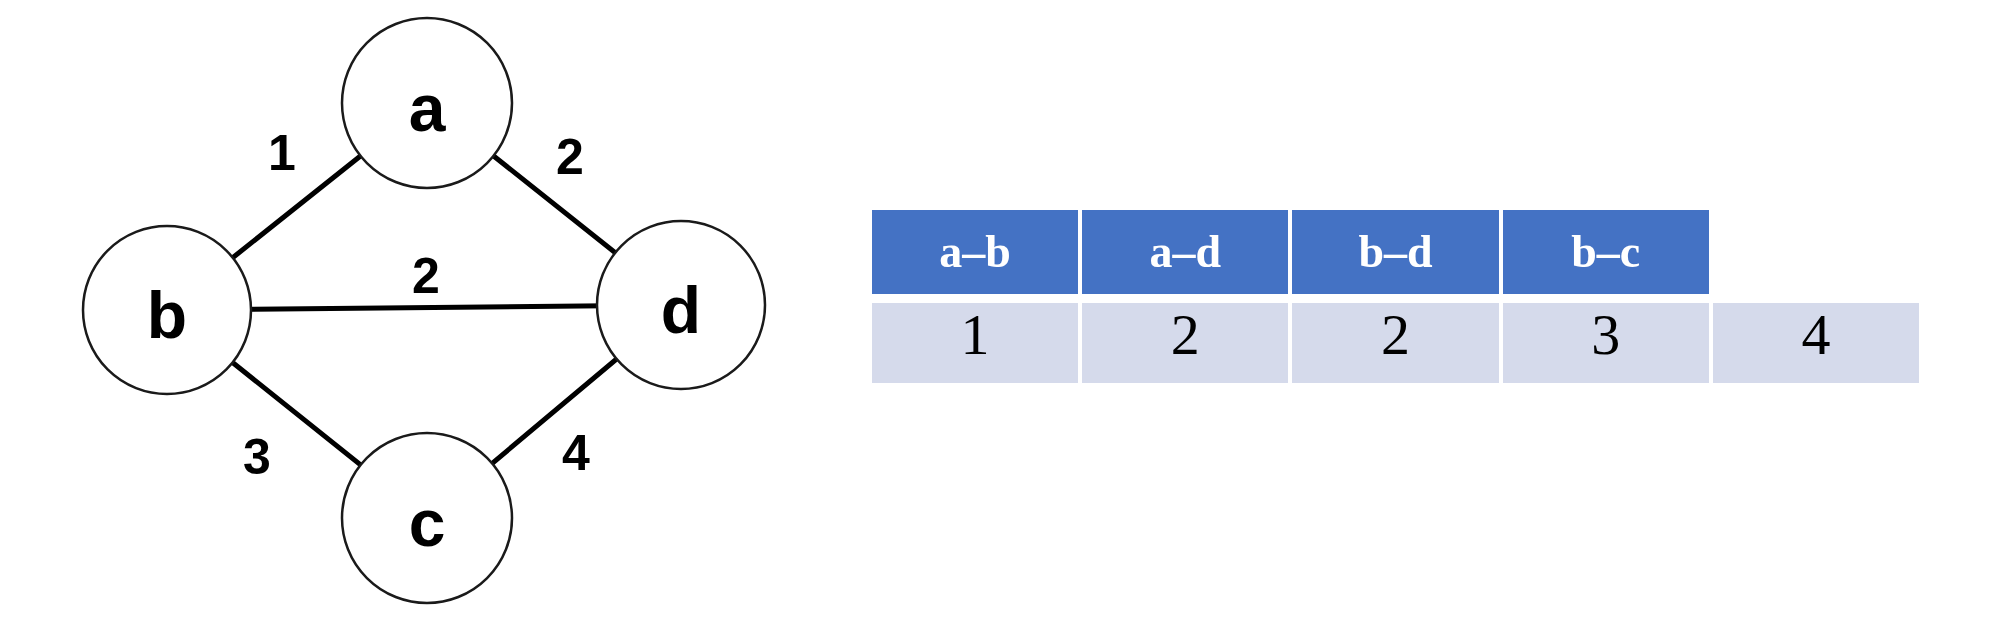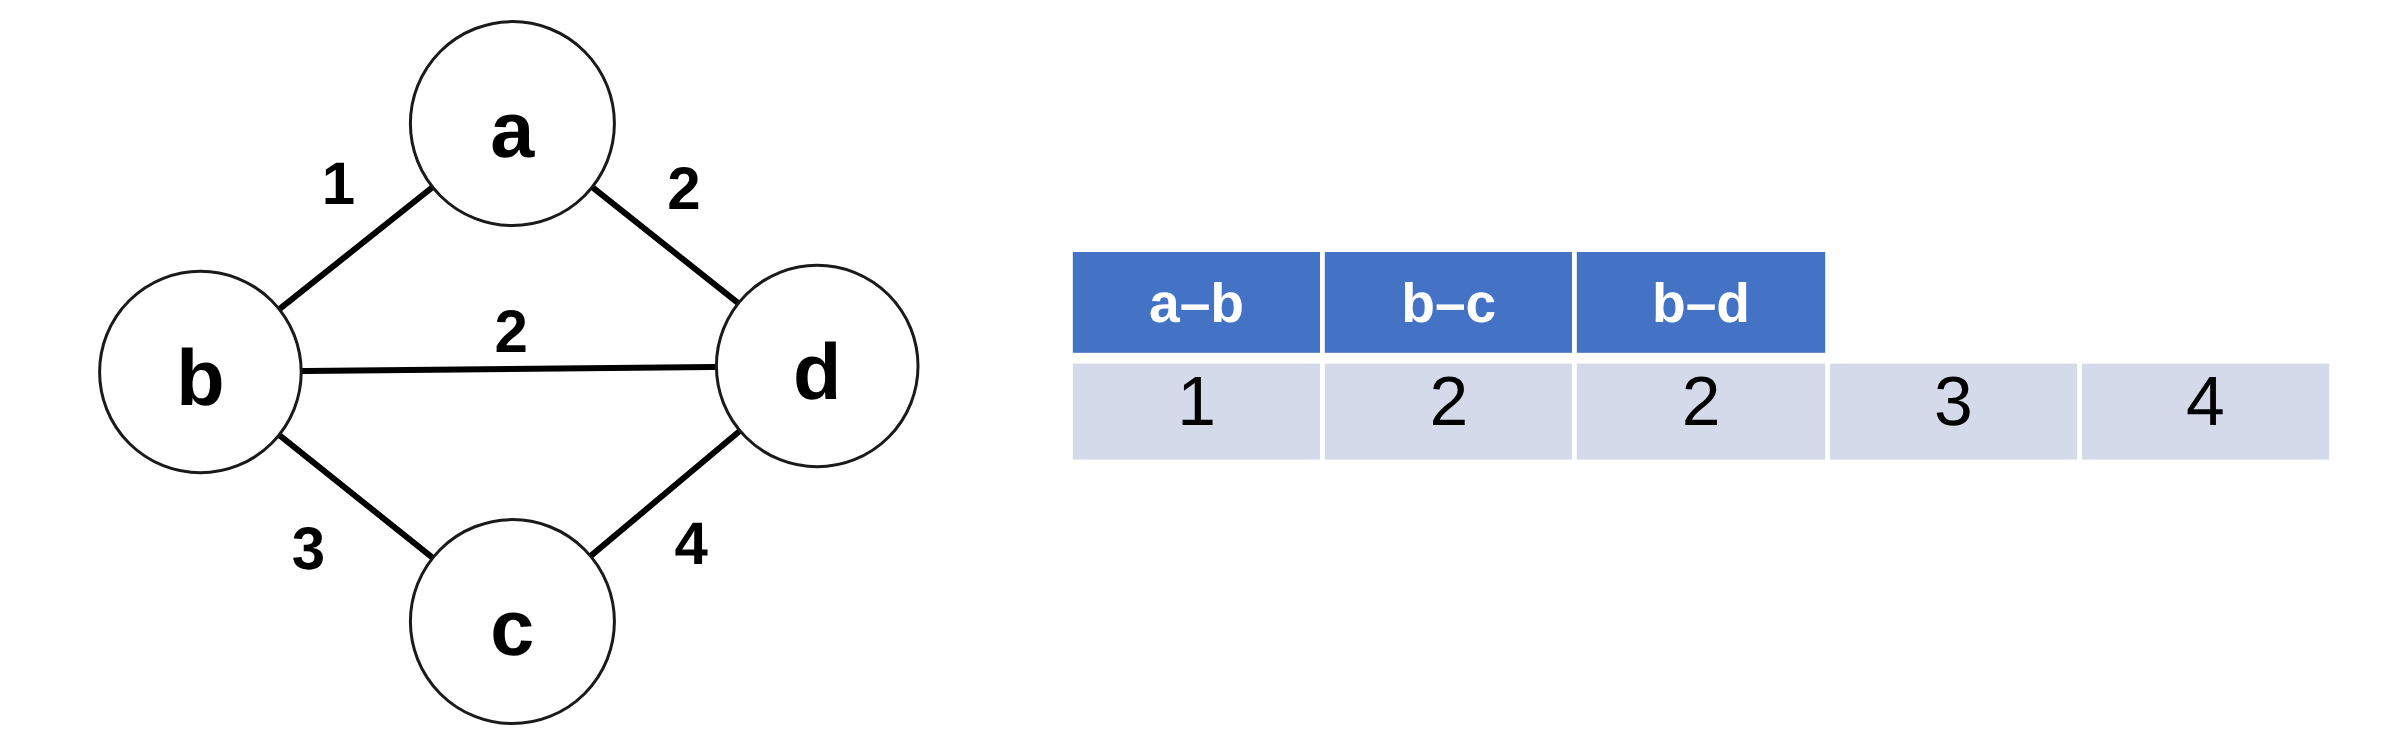--- a/index.html
+++ b/index.html
@@ -45,23 +45,24 @@
     font-family: "Liberation Sans", sans-serif;
     font-weight: bold;
     font-size: 50px;
     fill: var(--label-color, #000);
     text-anchor: middle;
   }
 
   
   .weight-table {
     position: absolute;
-    left: 894px;
+    left: 872px;
     top: 210px;
     width: 1047px;
+    font-family: Liberation Serif, serif;
   }
   .t-row {
     display: grid;
     grid-template-columns: repeat(5, 1fr);
     column-gap: 4px;
   }
   .t-head { height: 84px; }
   .t-gap  { height: 9px; }
   .t-body { height: 80px; }
   .header-cell {
@@ -114,22 +115,23 @@
         <circle cx="427" cy="518" r="85" class="node-circle"></circle>
         <text x="427" y="522" dy="0.36em" class="node-label">c</text>
         <circle cx="681" cy="305" r="84" class="node-circle"></circle>
         <text x="681" y="309" dy="0.36em" class="node-label">d</text>
       </g>
   </svg>
 
   <div class="weight-table">
     <div class="t-row t-head" id="thead-row">
         <div class="header-cell">a–b</div>
+        <div class="header-cell">a–d</div>
+        <div class="header-cell">b–d</div>
         <div class="header-cell">b–c</div>
-        <div class="header-cell">b–d</div>
       </div>
     <div class="t-gap"></div>
     <div class="t-row t-body" id="tvalue-row">
         <div class="value-cell">1</div>
         <div class="value-cell">2</div>
         <div class="value-cell">2</div>
         <div class="value-cell">3</div>
         <div class="value-cell">4</div>
       </div>
   </div>

